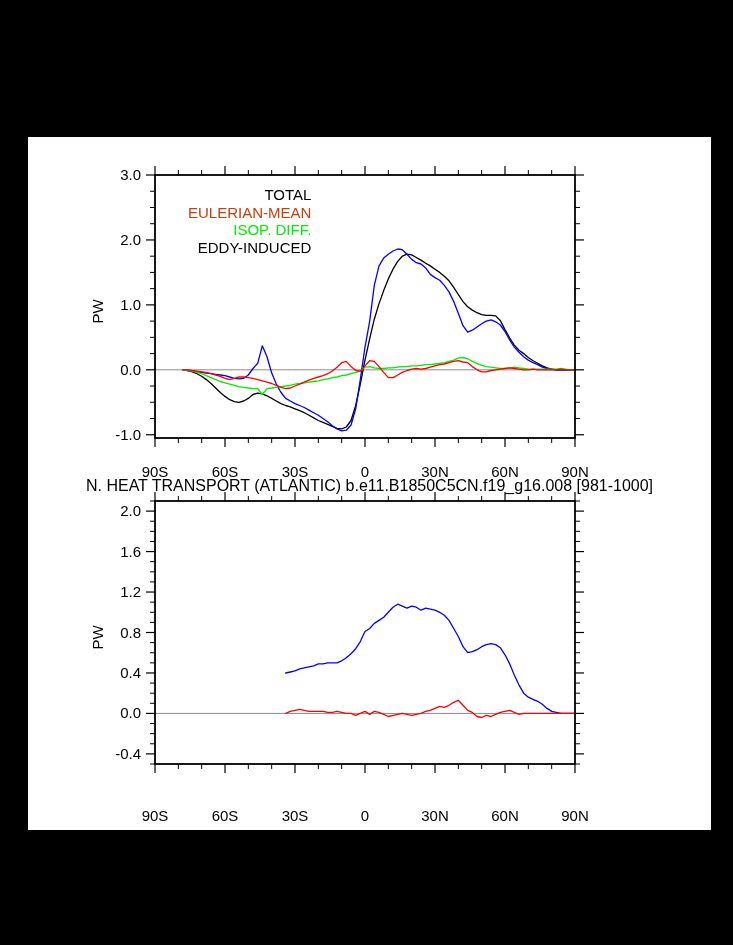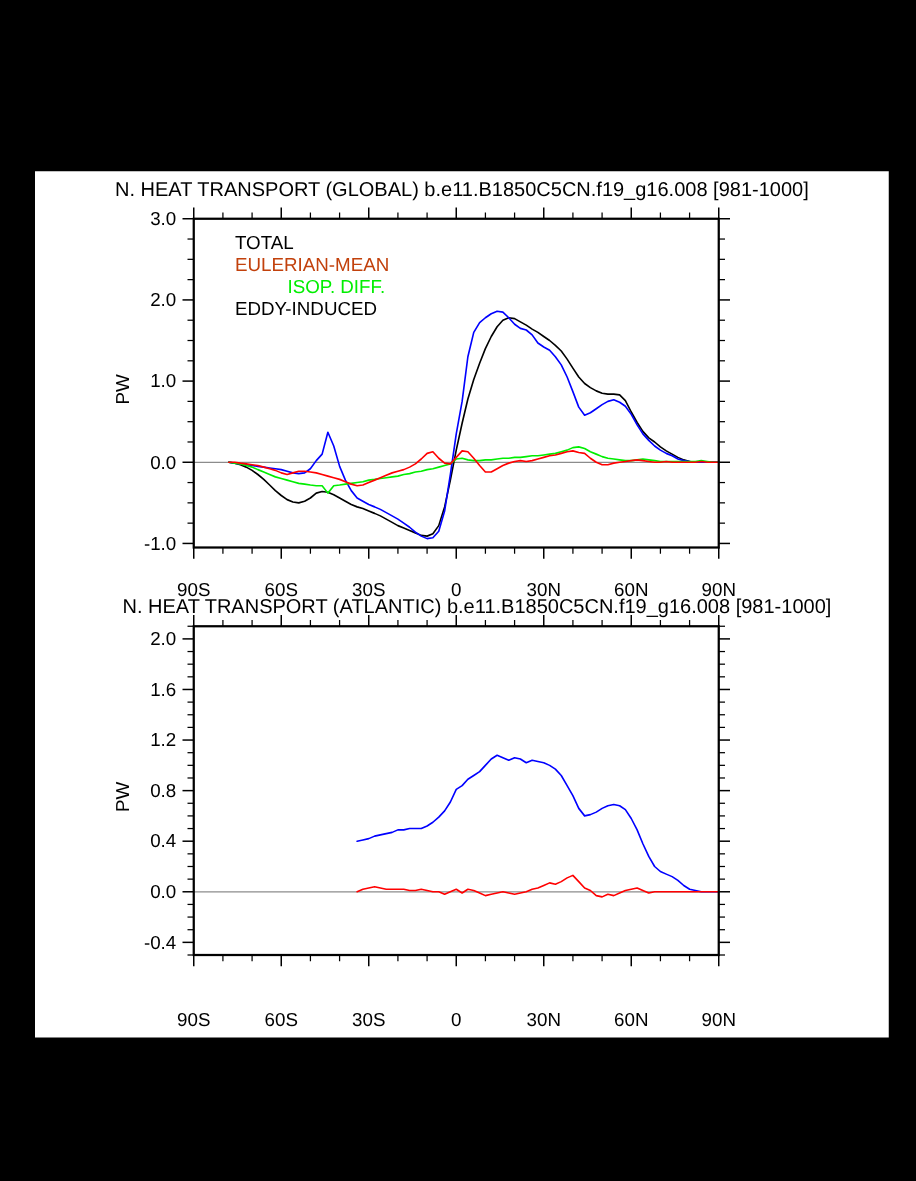--- a/index.html
+++ b/index.html
@@ -1,30 +1,29 @@
 <!DOCTYPE html>
 <html><head>
 <meta charset="utf-8">
 <style>
   html,body{margin:0;padding:0;}
   body{width:733px;height:945px;background:#000000;position:relative;overflow:hidden;
        font-family:"Liberation Sans",sans-serif;}
   .panel{position:absolute;left:28px;top:137px;width:683px;height:693px;background:#ffffff;}
   .chart-title{position:absolute;left:0;width:683px;text-align:center;font-size:16px;color:#000;white-space:nowrap;}
   .t1{top:7px;}
-  .t2{top:340px;padding-left:12px;}
+  .t2{top:340px;}
   .legend{position:absolute;left:160px;top:49px;}
-  .legend-item{font-size:15px;line-height:17.5px;white-space:nowrap;}
+  .legend-item{font-size:15px;line-height:17.5px;white-space:nowrap;text-align:right;}
   svg.canvas{position:absolute;left:0;top:0;}
 </style>
 </head>
 <body>
 
 <div class="panel">
-  <div class="chart-title t1">N. HEAT TRANSPORT (GLOBAL) b.e11.B1850C5CN.f19_g16.008 [981-1000]</div>
   <div class="chart-title t2">N. HEAT TRANSPORT (ATLANTIC) b.e11.B1850C5CN.f19_g16.008 [981-1000]</div>
   <div class="legend">
     <div class="legend-item" style="color: rgb(0, 0, 0);">TOTAL</div>
     <div class="legend-item" style="color: #c2410c;">EULERIAN-MEAN</div>
     <div class="legend-item" style="color: rgb(0, 238, 0); margin-left: 42px;">ISOP. DIFF.</div>
     <div class="legend-item" style="color: #000000;">EDDY-INDUCED</div>
   </div>
 </div>
 
 <svg class="canvas" width="733" height="945" id="charts">

